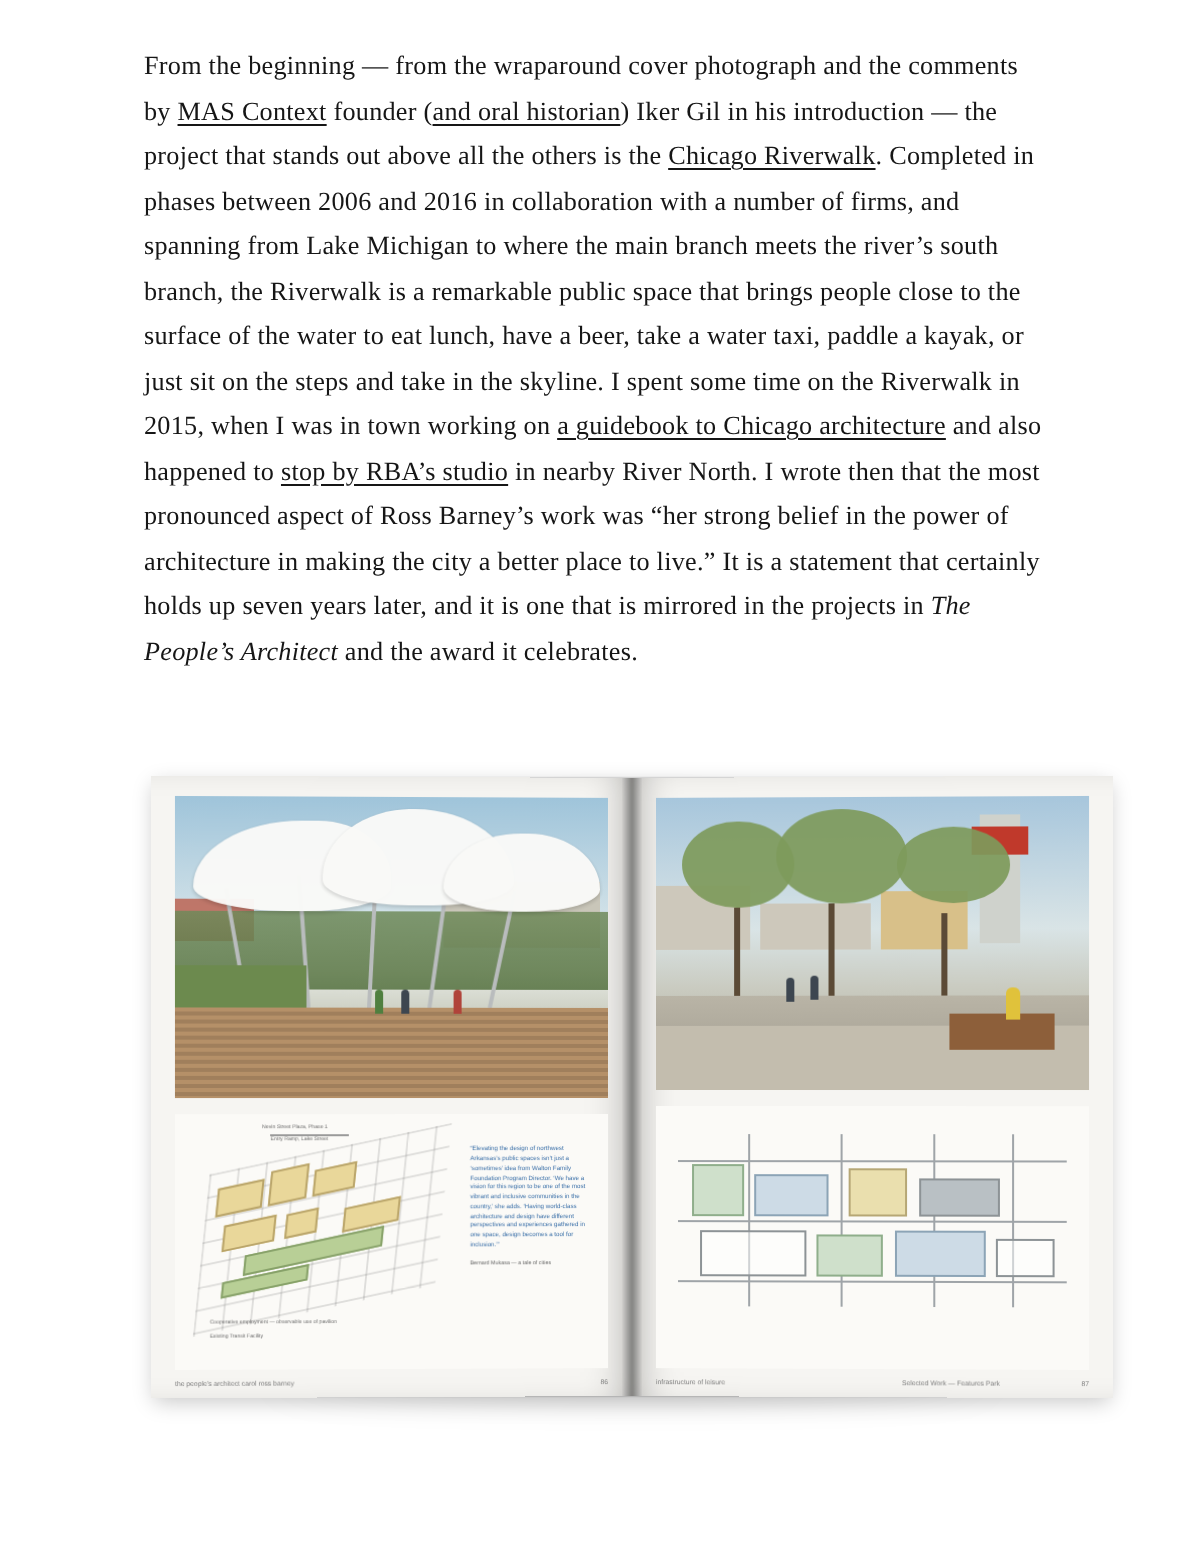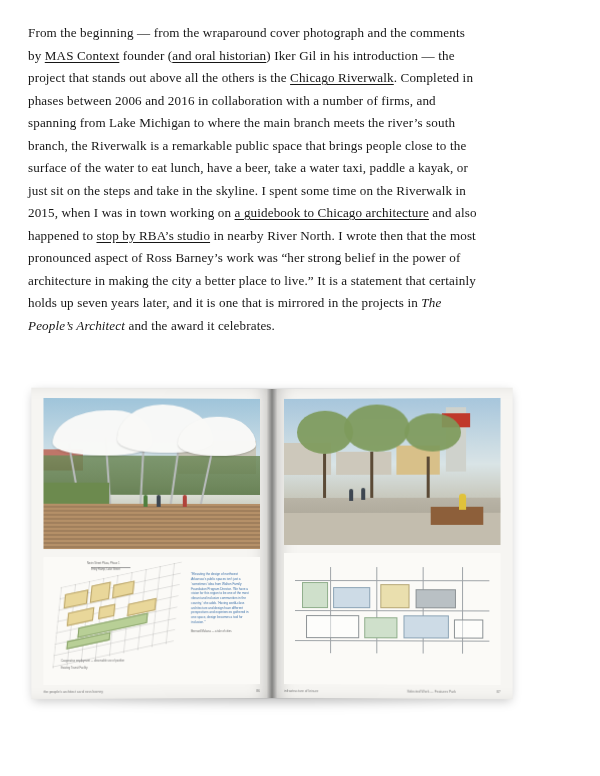--- a/index.html
+++ b/index.html
@@ -14,20 +14,21 @@
     font-family: "Liberation Serif", serif;
     color: #1a1a1a;
   }
   .page {
     width: 508px;
     height: 776px;
     position: relative;
     background: #ffffff;
     box-sizing: border-box;
     padding: 22px 28px 0 28px;
+    margin-left: 44px;
   }
   .article-text {
     font-family: "Liberation Serif", serif;
     font-size: 13.1px;
     line-height: 1.72;
     text-align: left;
     color: #161616;
     letter-spacing: 0.01em;
   }
   .article-text p {

